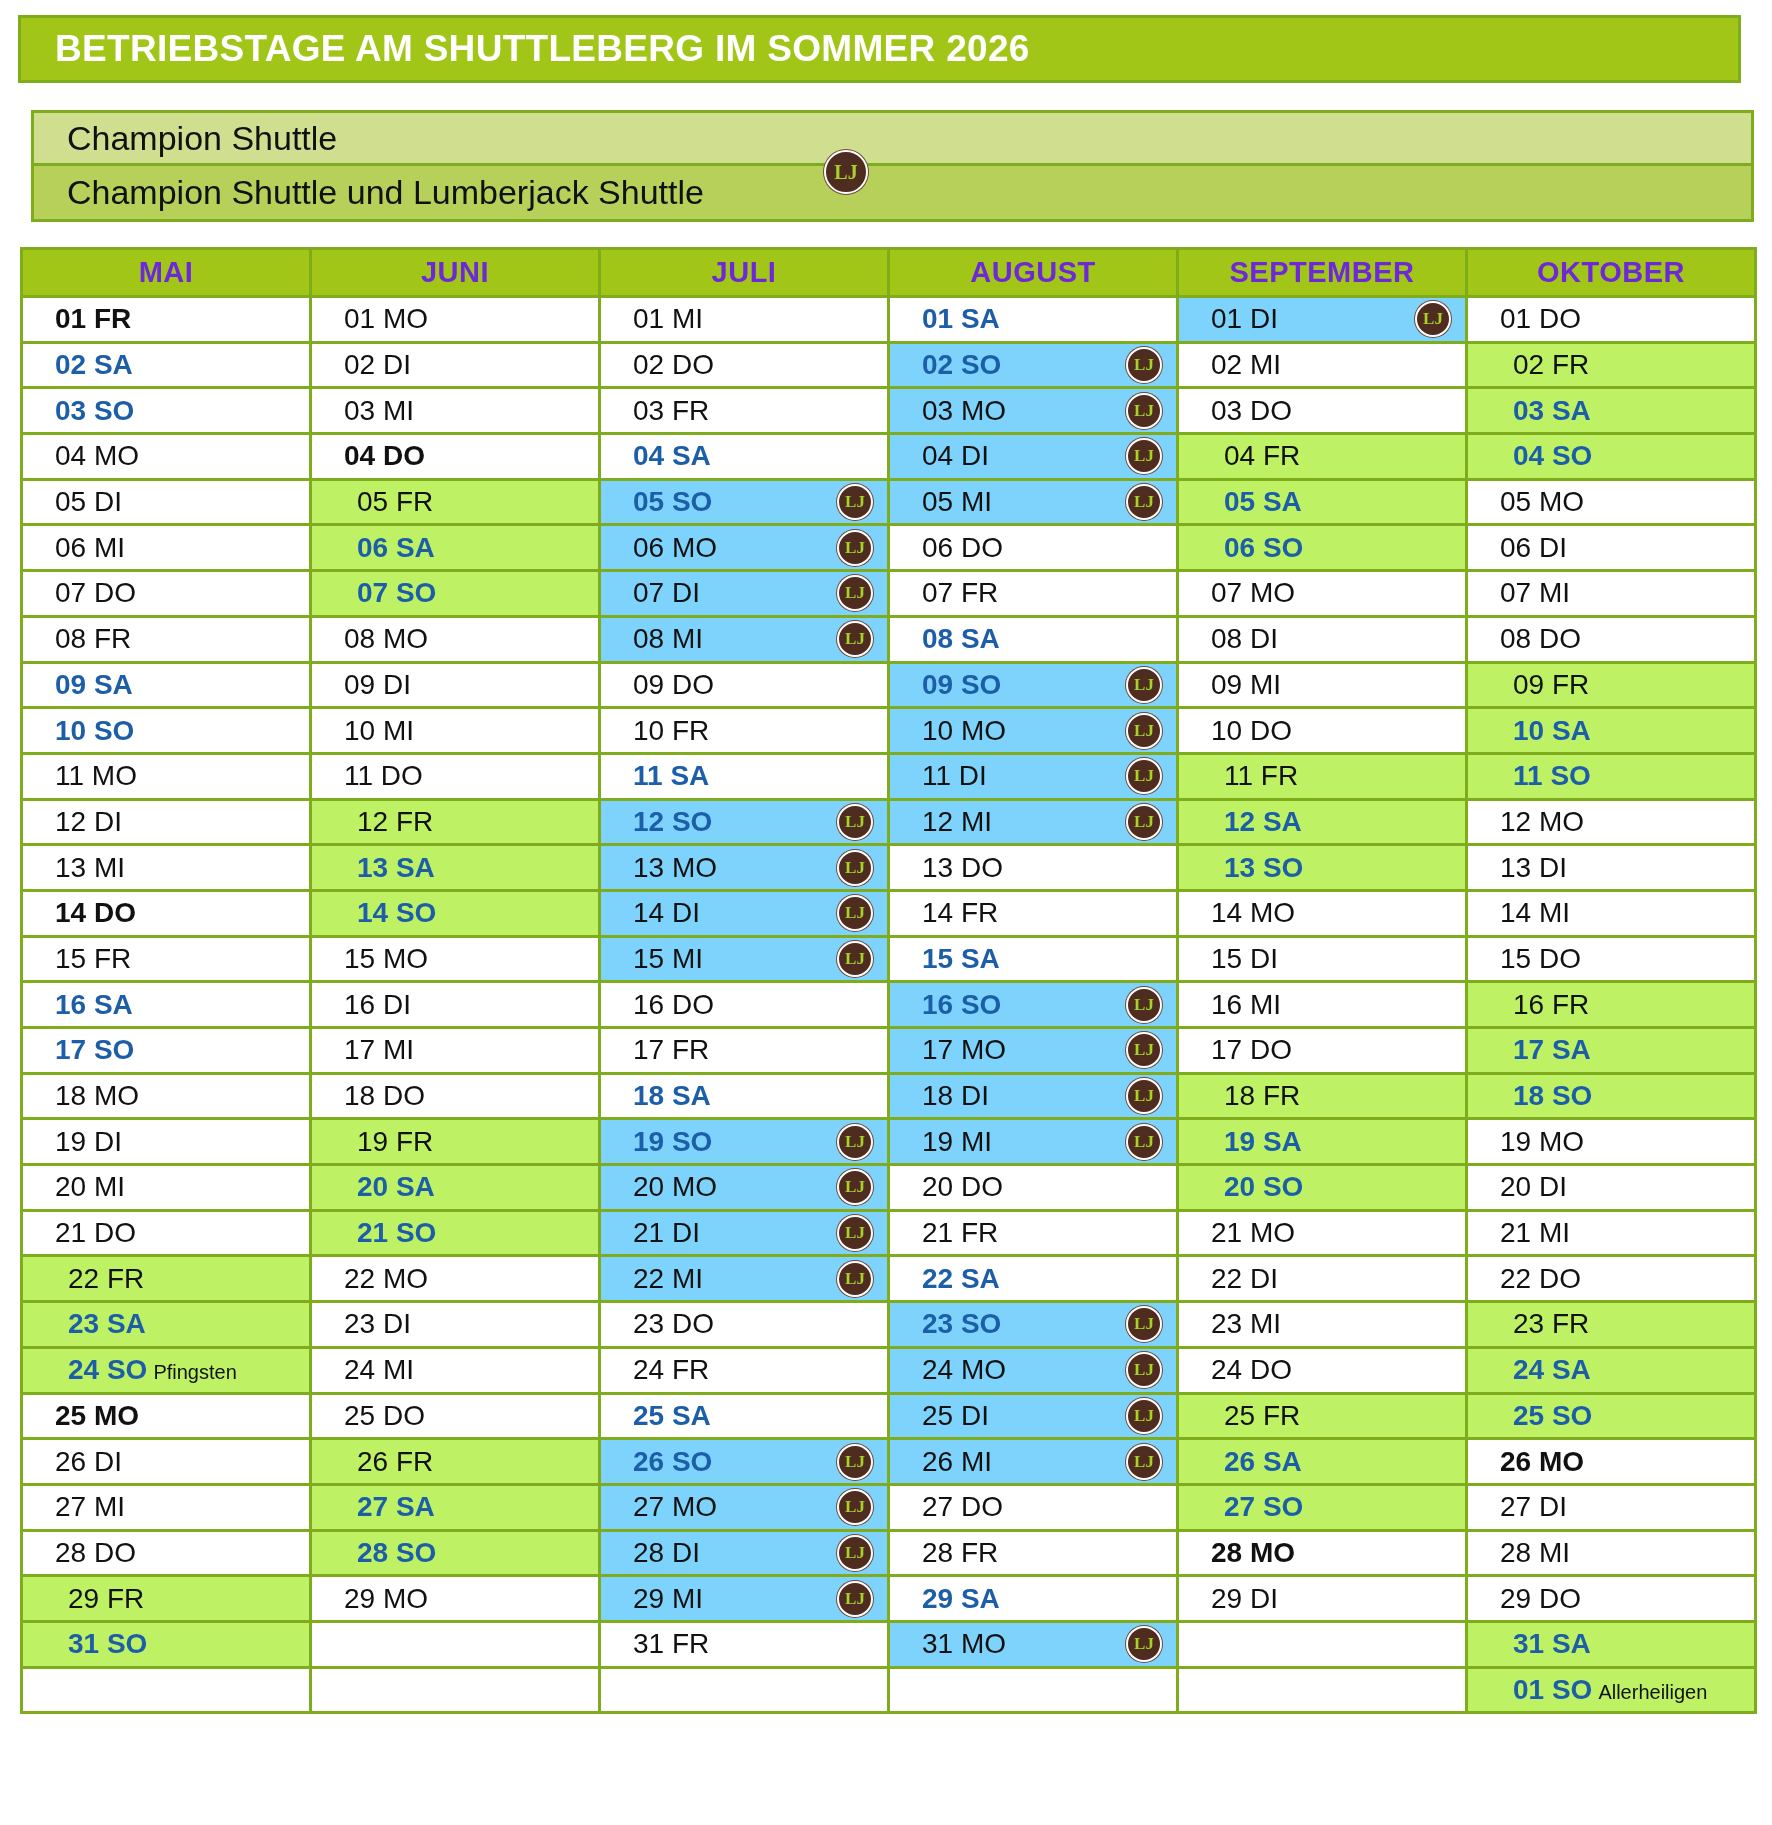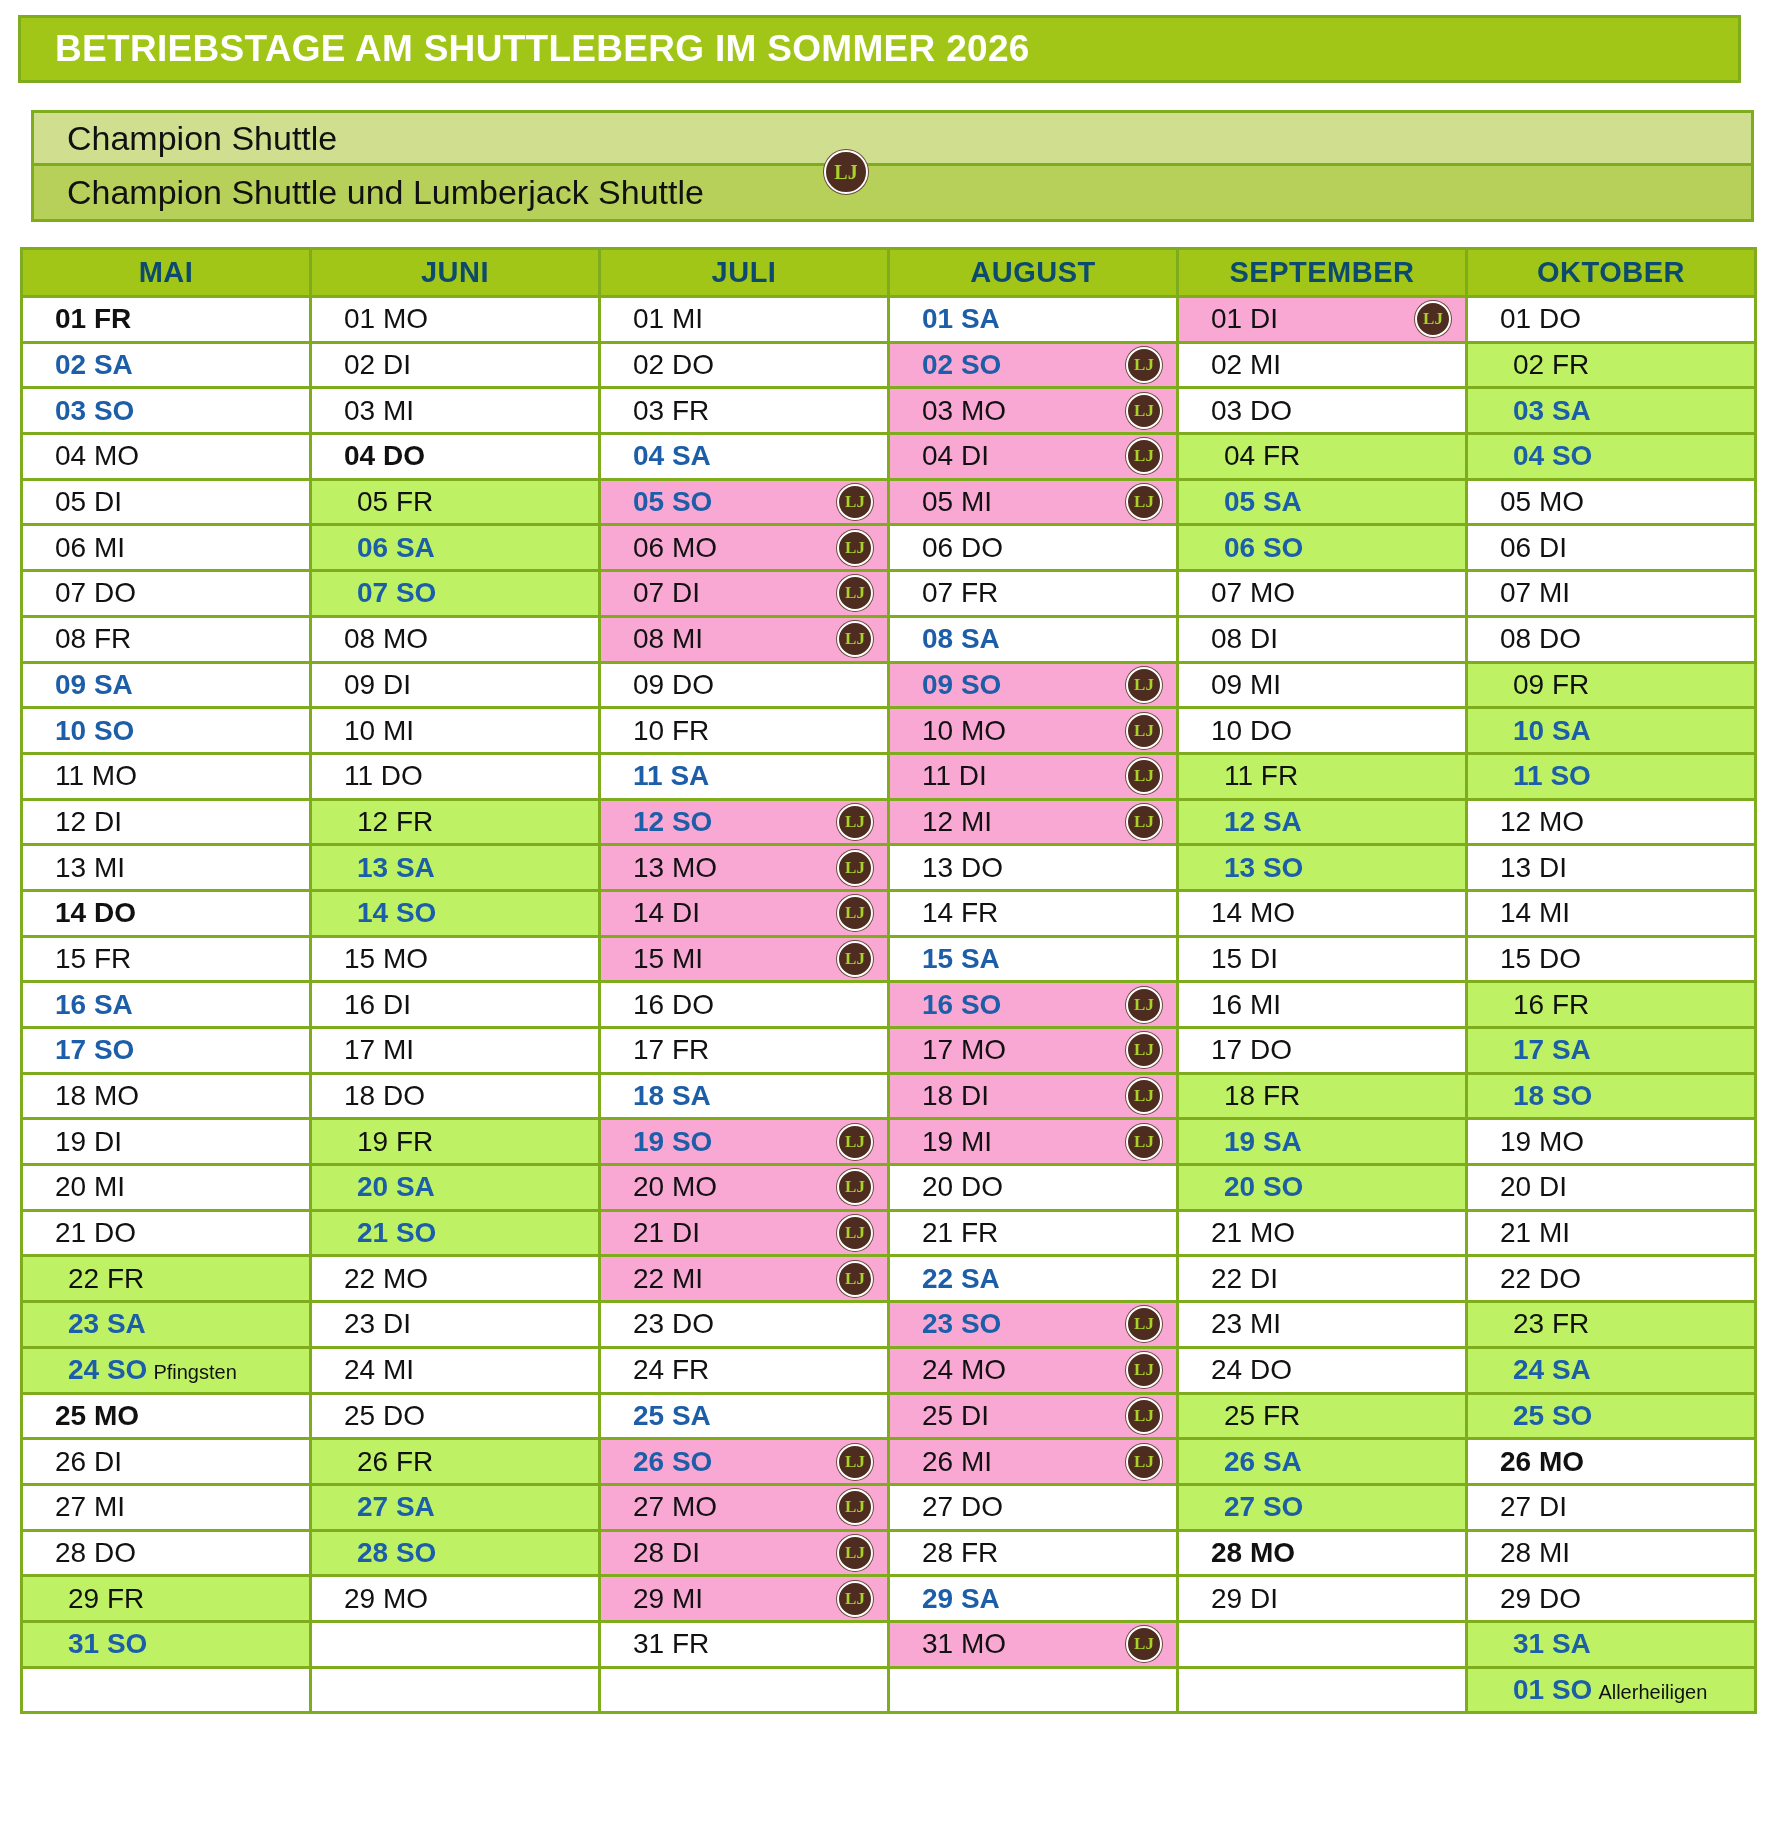--- a/index.html
+++ b/index.html
@@ -14,26 +14,26 @@
             border:3px solid #7eac1c; box-sizing:border-box; }
   .legend-row { height:53px; display:flex; align-items:center; box-sizing:border-box; position:relative; }
   .legend-row.champ { background:#cfdf8f; border-bottom:3px solid #7eac1c; }
   .legend-row.lj { background:#b7d05a; height:53px; }
   .legend-row span.lbl { font-size:34px; padding-left:33px; color:#111; }
   .legend-row .lj-badge { position:absolute; left:790px; top:6px; width:44px; height:44px; font-size:20px; }
 
   .cal { position:absolute; left:20px; top:247px; width:1737px; border-collapse:collapse;
          table-layout:fixed; }
   .cal th, .cal td { border:3px solid #7eac1c; box-sizing:border-box; padding:0; }
-  .cal th { height:48px; background:#a2c617; color:#0c4a6e; font-size:29px; font-weight:bold;
+  .cal th { height:48px; background:#a2c617; color:#6d28d9; font-size:29px; font-weight:bold;
             text-align:center; letter-spacing:0.5px; }
   .cal td { height:45.7px; background:#fff; position:relative; font-size:28px; }
   .cal td .txt { padding-left:32px; white-space:nowrap; }
   .cal td.c { background:#bef264;padding-left:13px; }
-  .cal td.l { background:#f9a8d4; }
+  .cal td.l { background:#7dd3fc; }
   .cal td.nov-head { background:#a2c617; color:#fff; font-weight:bold; text-align:center; font-size:29px; }
   .we { color:#1c5ea8; font-weight:bold; }
   .hol { font-weight:bold; color:#111; }
   .note { font-size:20px; color:#111; font-weight:normal; margin-left:6px; }
   .lj-badge { position:absolute; right:14px; top:50%; transform:translateY(-50%);
               width:36px; height:36px; border-radius:50%; background:#4e2c20;
               border:2px solid #ffffff; box-shadow:0 0 0 1px #6b4a3a;
               color:#a8d12a; font-weight:bold; font-size:17px;
               display:flex; align-items:center; justify-content:center; box-sizing:border-box;font-family:Liberation Serif, serif; }
 </style>

